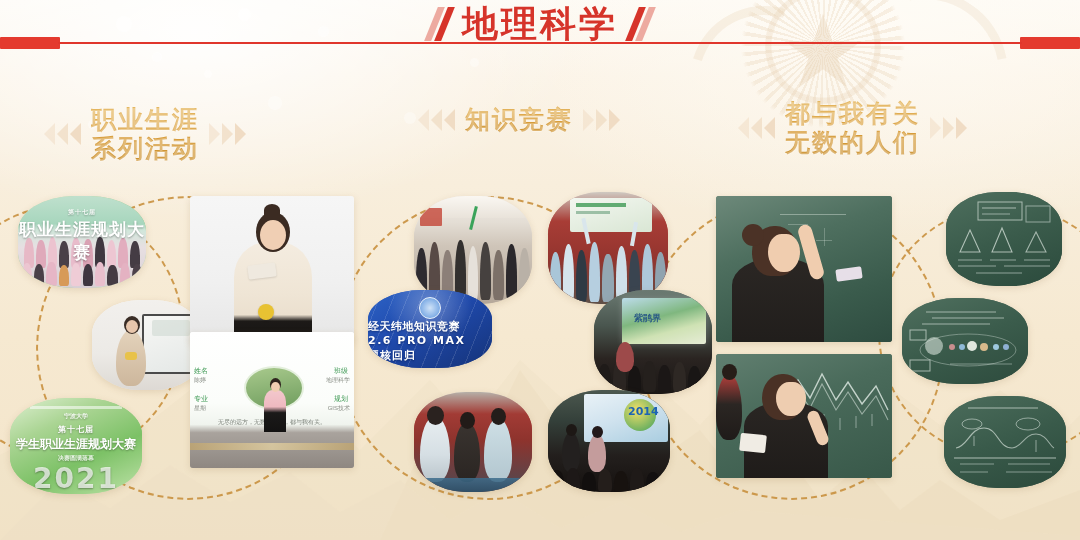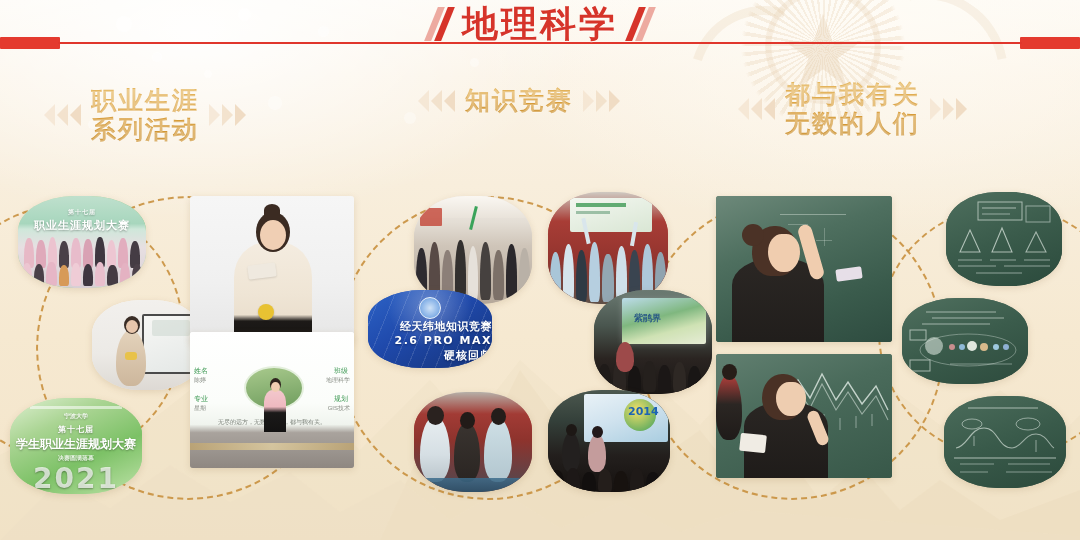--- a/index.html
+++ b/index.html
@@ -46,21 +46,21 @@
      font-family:"DejaVu Sans","Liberation Sans",sans-serif;
      text-shadow:0 1px 0 rgba(255,255,255,.6);}
   .slash{display:flex;gap:3px;align-items:center;}
   .slash i{display:block;width:7px;height:34px;background:#d6342a;}
   .slash.left i{transform:skewX(-22deg);}
   .slash.right i{transform:skewX(-22deg);}
   .slash i.pale{background:#edaaa0;}
 
   
   .sect-heads{position:absolute;top:84px;left:0;width:1080px;height:82px;}
-  .shead{position:absolute;display:flex;align-items:center;gap:10px;}
+  .shead{position:absolute;display:flex;align-items:center;gap:10px;margin-top:19px;}
   .shead .chev{display:flex;gap:2px;}
   .shead .chev span{display:block;width:0;height:0;border-top:11px solid transparent;border-bottom:11px solid transparent;}
   .shead .chev.l span{border-right:11px solid #f0dcc4;}
   .shead .chev.r span{border-left:11px solid #f0dcc4;}
   .shead .chev span:nth-child(1){opacity:.55;}
   .shead .chev span:nth-child(2){opacity:.78;}
   .shead .chev span:nth-child(3){opacity:1;}
   .shead .txt{text-align:center;line-height:1.16;font-weight:700;font-size:25px;letter-spacing:2px;
       font-family:"DejaVu Sans","Liberation Sans",sans-serif;
       color:#d9a33f;
@@ -96,21 +96,21 @@
       radial-gradient(ellipse at 50% 22%, rgba(255,255,255,.28) 0%, rgba(255,255,255,0) 46%),
       linear-gradient(150deg,#2b5fc0 0%,#1f48a8 42%,#16377f 100%);}
 
   
   .fig{position:absolute;border-radius:50% 50% 42% 42%/58% 58% 36% 36%;}
   .head{position:absolute;border-radius:50%;}
   .chalk{position:absolute;background:rgba(238,245,238,.55);}
   .crowdrow{position:absolute;display:flex;align-items:flex-end;gap:2px;}
   .crowdrow i{display:block;border-radius:46% 46% 18% 18%/60% 60% 18% 18%;}
 
-  .txt-badge{position:absolute;left:0;right:0;text-align:right;color:#fff;
+  .txt-badge{position:absolute;left:0;right:8px;text-align:left;color:#fff;
      font-family:"DejaVu Sans","Liberation Sans",sans-serif;font-weight:700;
      text-shadow:0 1px 2px rgba(0,20,70,.55);}
 </style>
 </head>
 <body>
 
 <div class="stage">
 
   <div class="wm wm-ear1"></div>
   <div class="wm wm-ear2"></div>
@@ -230,21 +230,21 @@
       <i style="width:11px;height:24px;background:#e6b6c6;"></i>
         <i style="width:11px;height:21px;background:#d79a58;"></i>
       <i style="width:11px;height:23px;background:#efccd6;"></i>
         <i style="width:11px;height:22px;background:#3e3640;"></i>
       <i style="width:11px;height:24px;background:#e9bfcd;"></i>
         <i style="width:11px;height:21px;background:#443b43;"></i>
       <i style="width:11px;height:23px;background:#e4b2c2;"></i>
         <i style="width:11px;height:22px;background:#4c4149;"></i>
     </div>
     <div class="cap" style="top:12px;font-size:6px;letter-spacing:1px;opacity:.9;">第十七届</div>
-    <div class="cap" style="top:22px;font-size:11px;letter-spacing:1px;">职业生涯规划大赛</div>
+    <div class="cap" style="top:22px;font-size:17px;letter-spacing:1px;">职业生涯规划大赛</div>
   </div>
 
   <div class="ph blob tex-white" style="left:92px;top:300px;width:110px;height:90px;">
     <div class="inner" style="background:linear-gradient(180deg,#f2f0ed 0%,#eceae6 60%,#ddd9d4 100%);"></div>
     <div style="position:absolute;right:6px;top:14px;width:50px;height:56px;background:linear-gradient(160deg,#f7f7f5,#e4e8e6);border:2px solid #4a4a4a;border-radius:2px;"></div>
     <div style="position:absolute;right:12px;top:20px;width:38px;height:16px;background:#cfd9d2;opacity:.6;border-radius:2px;"></div>
     <div class="fig" style="left:24px;top:30px;width:30px;height:56px;background:linear-gradient(180deg,#e4d3bc 0%,#d9c6ad 46%,#cdb79c 100%);"></div>
     <div class="head" style="left:32px;top:16px;width:16px;height:18px;background:#3a2d26;"></div>
     <div class="head" style="left:34px;top:20px;width:12px;height:13px;background:#e8c6ac;"></div>
     <div style="position:absolute;left:33px;top:52px;width:12px;height:8px;background:#e8c24a;border-radius:3px;"></div>

